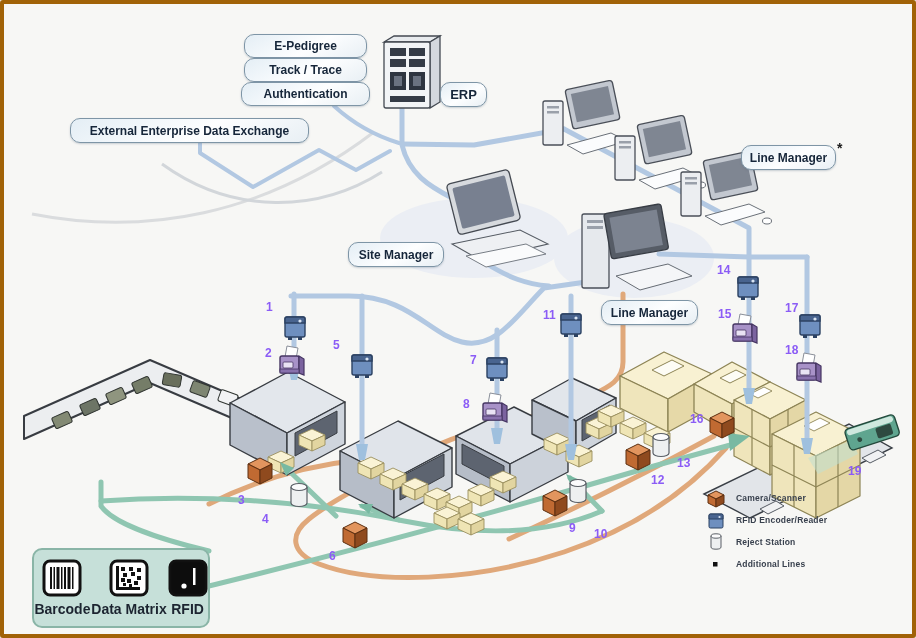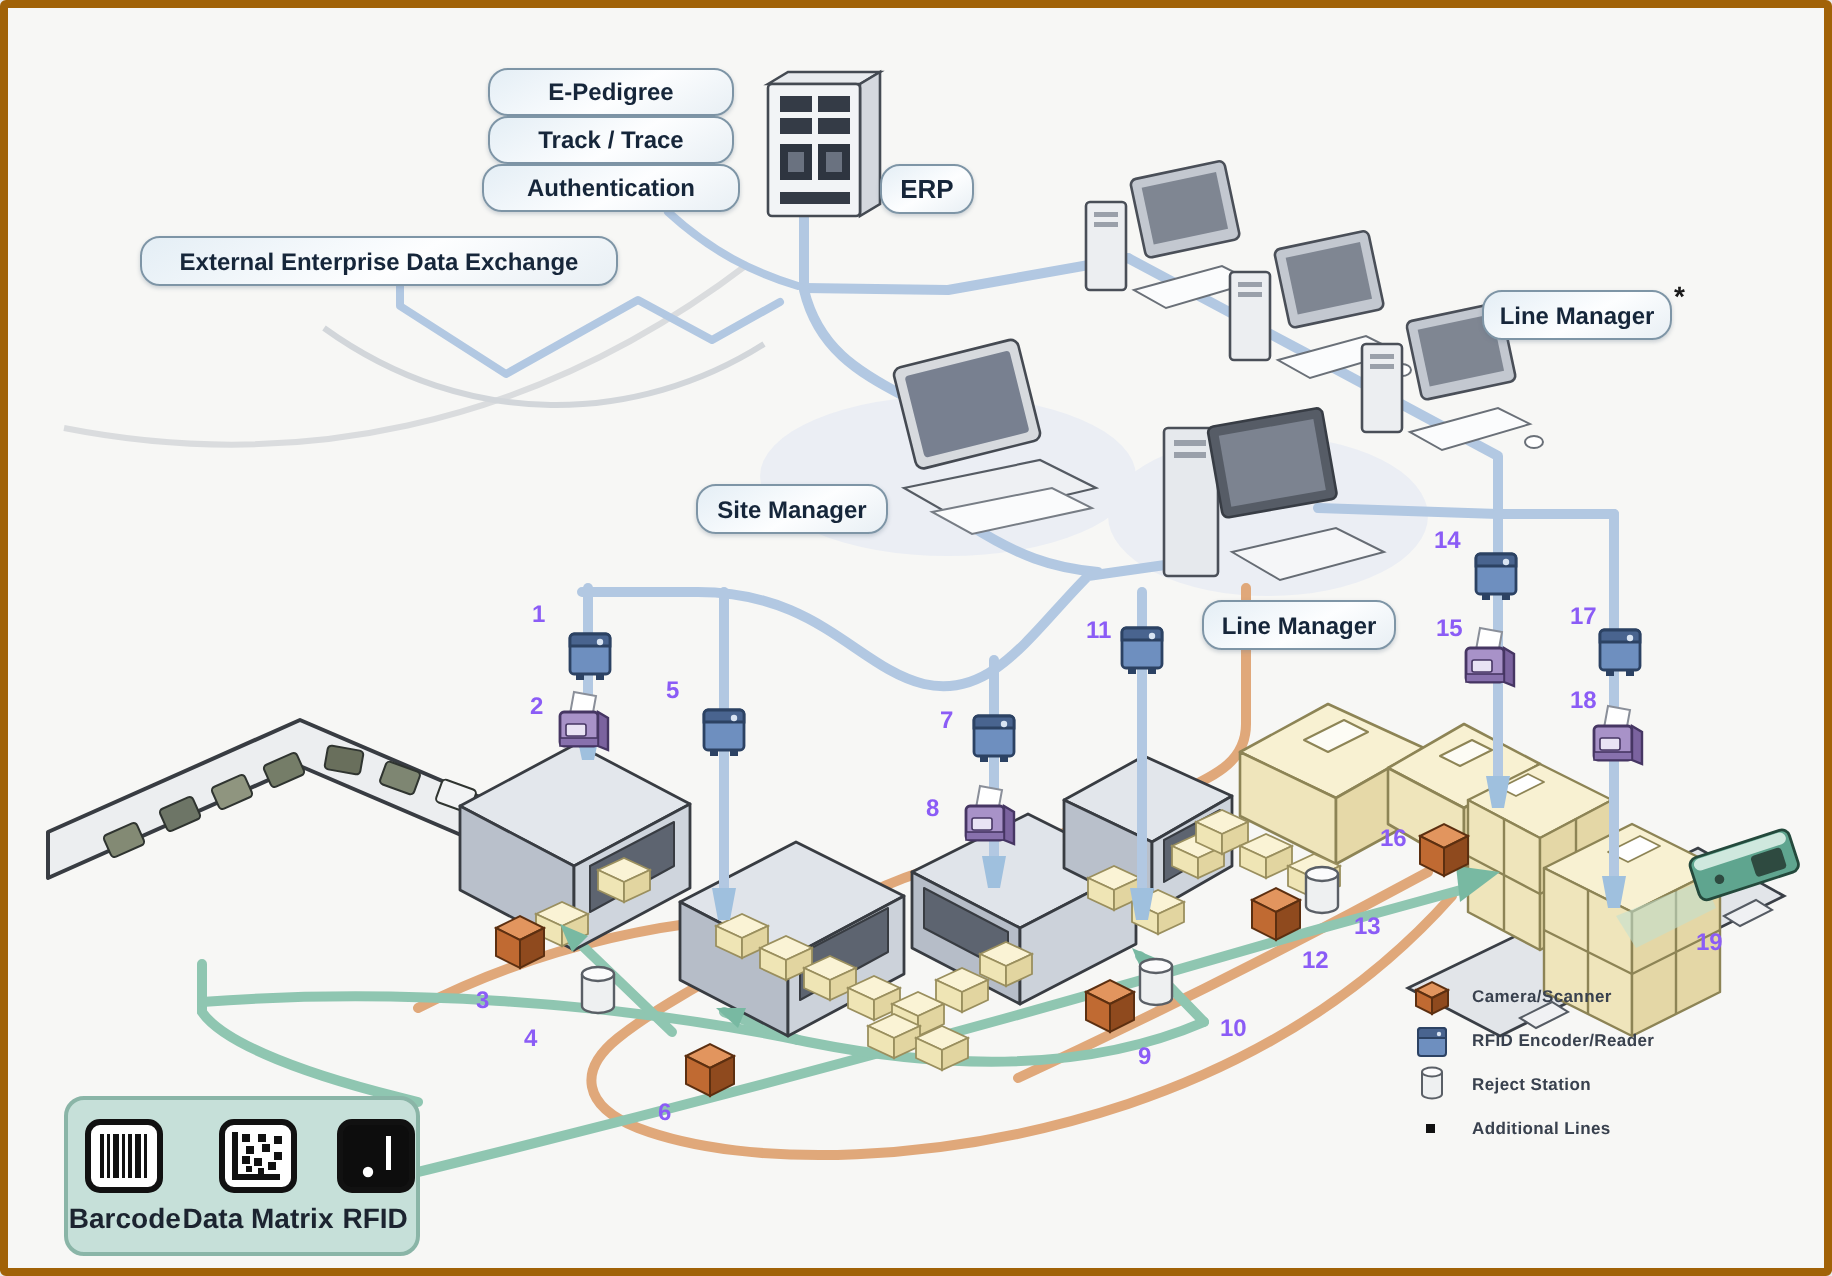--- a/index.html
+++ b/index.html
@@ -329,21 +329,21 @@
 
 <span class="num" style="left:262px;top:297px;">1</span>
 <span class="num" style="left:261px;top:343px;">2</span>
 <span class="num" style="left:234px;top:490px;">3</span>
 <span class="num" style="left:258px;top:509px;">4</span>
 <span class="num" style="left:329px;top:335px;">5</span>
 <span class="num" style="left:325px;top:546px;">6</span>
 <span class="num" style="left:466px;top:350px;">7</span>
 <span class="num" style="left:459px;top:394px;">8</span>
 <span class="num" style="left:565px;top:518px;">9</span>
-<span class="num" style="left:590px;top:504px;margin-left:16px;">10</span>
+<span class="num" style="left:590px;top:524px;">10</span>
 <span class="num" style="left:539px;top:305px;">11</span>
 <span class="num" style="left:647px;top:470px;">12</span>
 <span class="num" style="left:673px;top:453px;">13</span>
 <span class="num" style="left:713px;top:260px;">14</span>
 <span class="num" style="left:714px;top:304px;">15</span>
 <span class="num" style="left:686px;top:409px;">16</span>
 <span class="num" style="left:781px;top:298px;">17</span>
 <span class="num" style="left:781px;top:340px;">18</span>
 <span class="num" style="left:844px;top:461px;">19</span>
 

